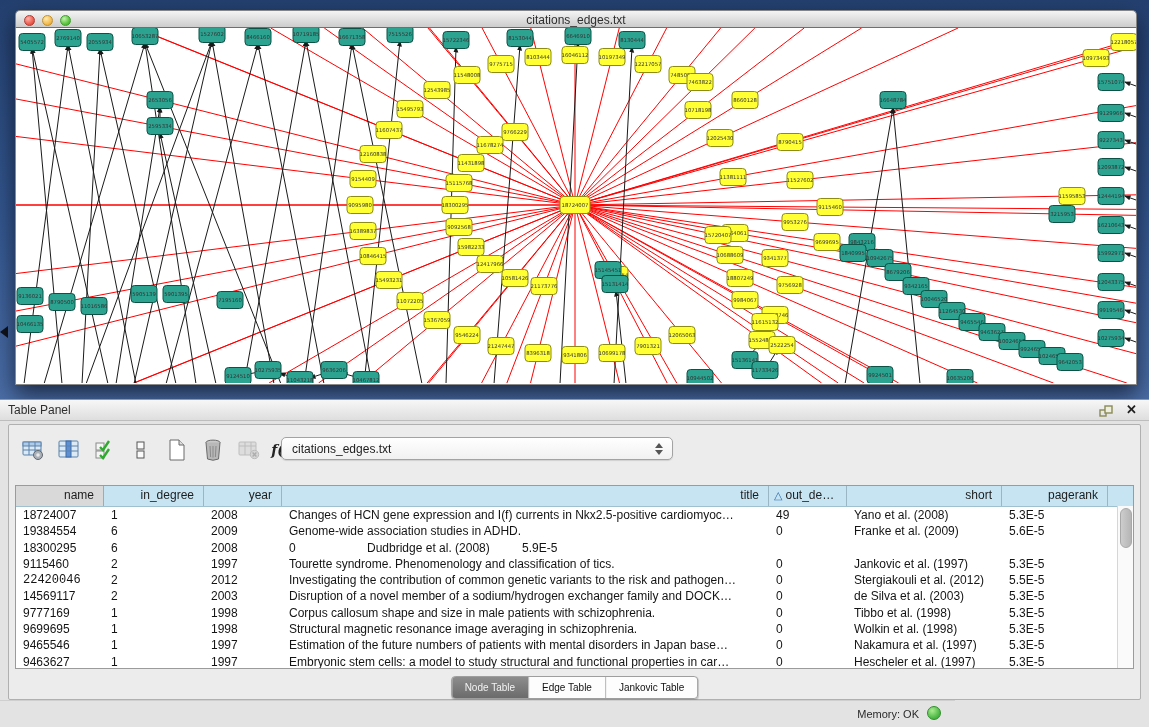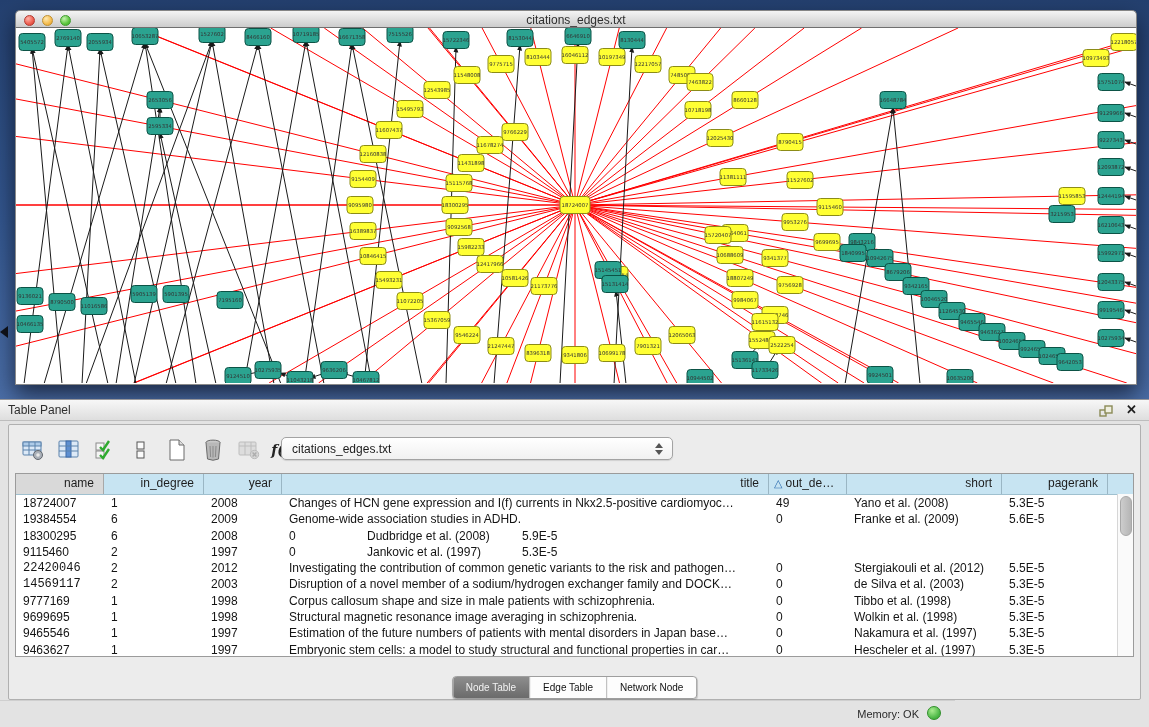--- a/index.html
+++ b/index.html
@@ -46,21 +46,21 @@
   .fx{font-family:"DejaVu Serif",serif;font-style:italic;font-weight:bold;font-size:14px;color:#222;}
   .dropdown{position:absolute;left:272px;top:12px;width:392px;height:23px;box-sizing:border-box;
     border:1px solid #a3a3a3;border-radius:5px;background:linear-gradient(#ffffff,#f1f1f1);
     box-shadow:0 1px 1px rgba(0,0,0,.12);display:flex;align-items:center;}
   .dropdown .val{flex:1;font-size:12px;color:#1d1d1d;padding-left:10px;white-space:nowrap;overflow:hidden;}
   .dd-arrows{width:18px;display:flex;flex-direction:column;align-items:center;gap:2px;margin-right:4px;}
   .dd-arrows i{width:0;height:0;border-left:4px solid transparent;border-right:4px solid transparent;}
   .dd-arrows .up{border-bottom:5px solid #555;}
   .dd-arrows .dn{border-top:5px solid #555;}
 
-  .tablewrap{position:absolute;left:6px;top:48px;width:1119px;height:184px;box-sizing:border-box;
+  .tablewrap{position:absolute;left:6px;top:60px;width:1119px;height:184px;box-sizing:border-box;
     border:1px solid #9b9b9b;background:#fff;overflow:hidden;}
   .thead{display:flex;height:20px;background:#c7e4f2;border-bottom:1px solid #9fc0cf;}
   .hcell{box-sizing:border-box;height:20px;line-height:19px;font-size:12px;color:#1d1d1d;
     border-right:1px solid #9ab6c4;text-align:right;padding-right:9px;white-space:nowrap;overflow:hidden;}
   .hcell.gray{background:#d9d9d9;border-right:1px solid #a8a8a8;}
   .hcell.left{text-align:left;padding-left:5px;padding-right:2px;}
   .sort{color:#2f6fb0;font-size:11px;margin-right:3px;}
   .trow{display:flex;height:16.3px;}
   .tcell{box-sizing:border-box;font-size:12px;color:#141414;padding-left:7px;line-height:16px;
     white-space:nowrap;overflow:hidden;}
@@ -644,35 +644,36 @@
           <div class="tcell" style="width: 100px;">6</div>
           <div class="tcell" style="width: 78px;">2008</div>
           <div class="tcell" style="width: 78px;">0</div>
           <div class="tcell" style="width: 155px;">Dudbridge et al. (2008)</div>
           <div class="tcell" style="width: 106px;">5.9E-5</div>
         </div>
         <div class="trow">
           <div class="tcell" style="width: 88px;">9115460</div>
           <div class="tcell" style="width: 100px;">2</div>
           <div class="tcell" style="width: 78px;">1997</div>
+          <div class="tcell" style="width: 487px;">Tourette syndrome. Phenomenology and classification of tics.</div>
           <div class="tcell" style="width: 78px;">0</div>
           <div class="tcell" style="width: 155px;">Jankovic et al. (1997)</div>
           <div class="tcell" style="width: 106px;">5.3E-5</div>
         </div>
         <div class="trow">
           <div class="tcell" style="width: 88px; font-family: Liberation Mono, monospace;">22420046</div>
           <div class="tcell" style="width: 100px;">2</div>
           <div class="tcell" style="width: 78px;">2012</div>
           <div class="tcell" style="width: 487px;">Investigating the contribution of common genetic variants to the risk and pathogen…</div>
           <div class="tcell" style="width: 78px;">0</div>
           <div class="tcell" style="width: 155px;">Stergiakouli et al. (2012)</div>
           <div class="tcell" style="width: 106px;">5.5E-5</div>
         </div>
         <div class="trow">
-          <div class="tcell" style="width: 88px; font-family: Liberation Mono, monospace;">14569117</div>
+          <div class="tcell" style="width: 88px;">14569117</div>
           <div class="tcell" style="width: 100px;">2</div>
           <div class="tcell" style="width: 78px;">2003</div>
           <div class="tcell" style="width: 487px;">Disruption of a novel member of a sodium/hydrogen exchanger family and DOCK…</div>
           <div class="tcell" style="width: 78px;">0</div>
           <div class="tcell" style="width: 155px;">de Silva et al. (2003)</div>
           <div class="tcell" style="width: 106px;">5.3E-5</div>
         </div>
         <div class="trow">
           <div class="tcell" style="width: 88px;">9777169</div>
           <div class="tcell" style="width: 100px;">1</div>
@@ -711,20 +712,20 @@
         </div>
       </div>
     <div class="vscroll">
       <div class="vthumb"></div>
     </div>
   </div>
 
   <div class="tabs">
     <span class="tab sel">Node Table</span>
     <span class="tab">Edge Table</span>
-    <span class="tab">Network Node</span>
+    <span class="tab">Jankovic Table</span>
   </div>
 </div>
 
 <div class="statusbar">
   <span class="memlabel">Memory: OK</span>
   <span class="memdot"></span>
 </div>
 
 </body></html>

